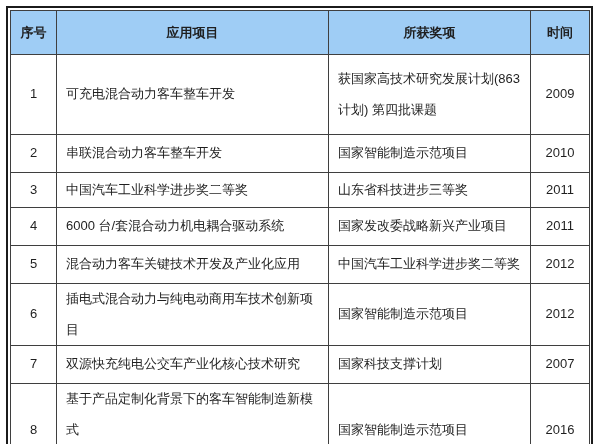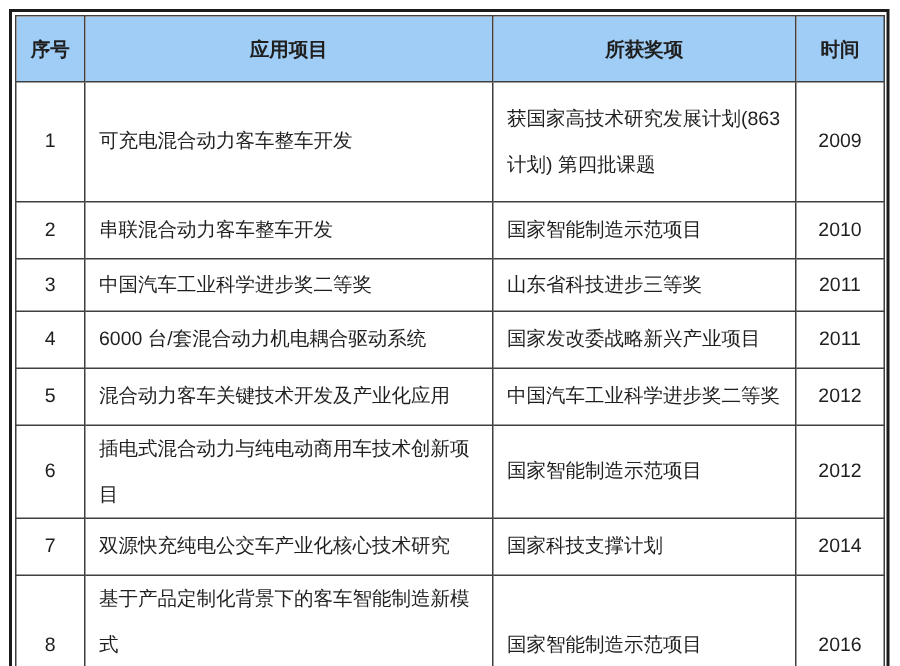--- a/index.html
+++ b/index.html
@@ -112,21 +112,21 @@
       <tr class="h-std">
         <td class="no">6</td>
         <td class="name">插电式混合动力与纯电动商用车技术创新项目</td>
         <td class="award">国家智能制造示范项目</td>
         <td class="year">2012</td>
       </tr>
       <tr class="h-std">
         <td class="no">7</td>
         <td class="name">双源快充纯电公交车产业化核心技术研究</td>
         <td class="award">国家科技支撑计划</td>
-        <td class="year">2014</td>
+        <td class="year">2007</td>
       </tr>
       <tr class="h-tall-8">
         <td class="no">8</td>
         <td class="name">基于产品定制化背景下的客车智能制造新模式
 应用项目</td>
         <td class="award">国家智能制造示范项目</td>
         <td class="year">2016</td>
       </tr>
     </tbody>
   </table>

